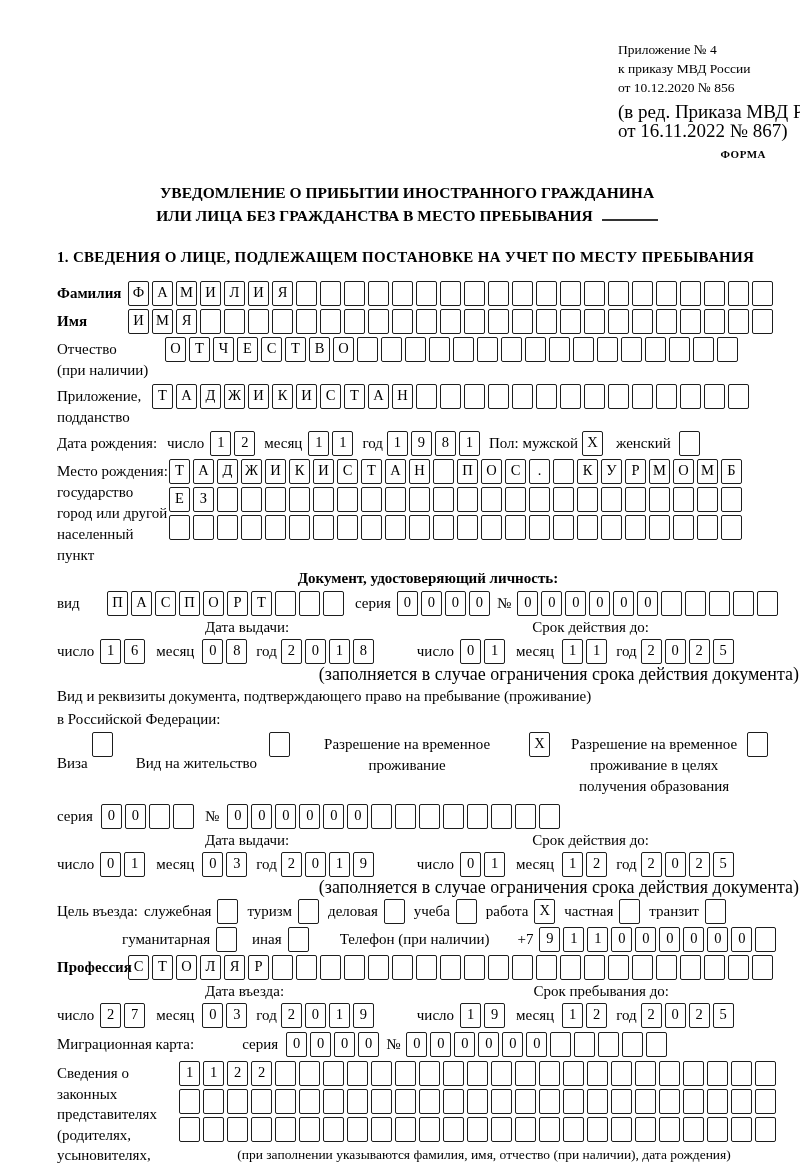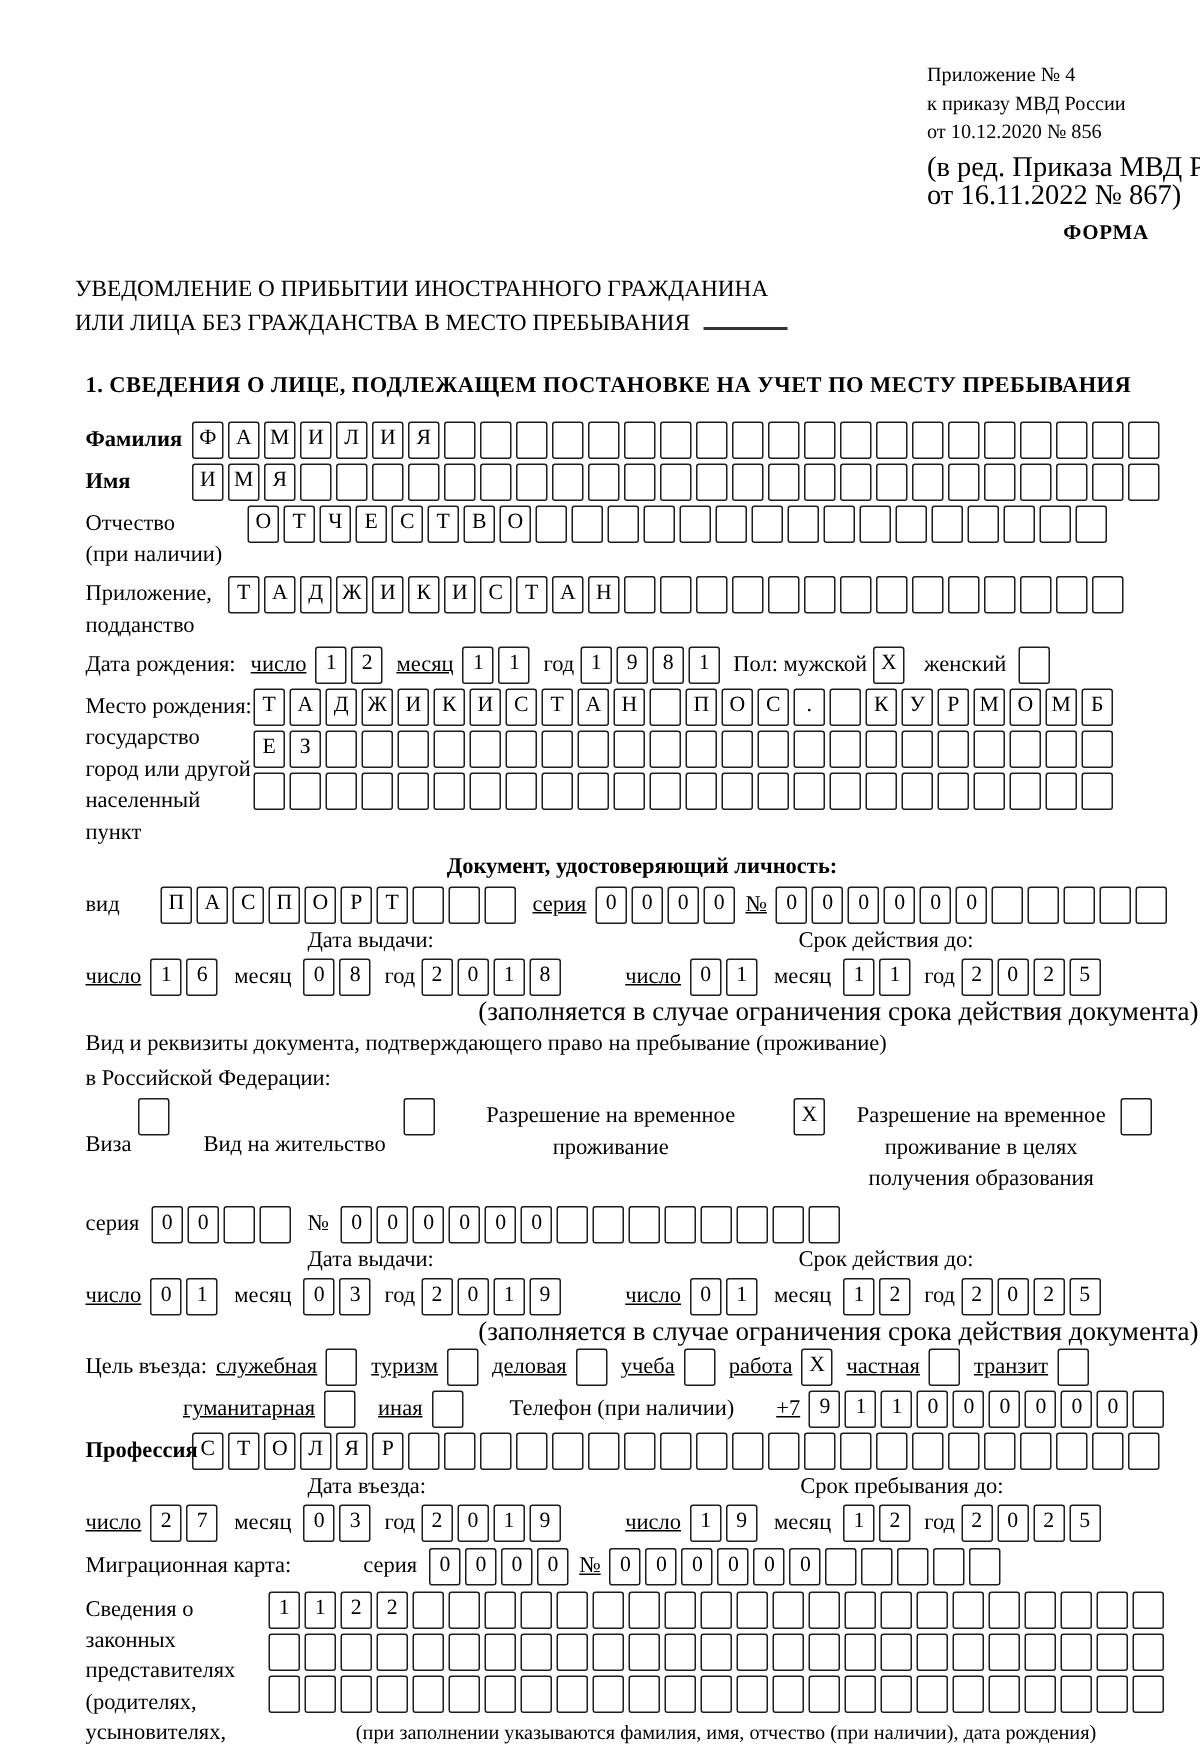--- a/index.html
+++ b/index.html
@@ -6,23 +6,23 @@
   html,body { background:#fff; }
   body {
     width:800px; height:1163px;
     font-family:"Liberation Serif","DejaVu Serif",serif;
     color:#000; font-size:15px;
   }
   .page { position:relative; width:800px; height:1163px; overflow:hidden; background:#fff; }
 
   .apx { position:absolute; top:40px; left:618px; font-size:13.5px; line-height:19px; white-space:nowrap; }
   .apx .amend { margin-top:5px; font-size:19px; }
-  .forma { position:absolute; top:148px; left:0; width:766px; text-align:right; font-weight:bold; font-size:14px; letter-spacing:0.5px; }
-
-  .title { position:absolute; top:181px; left:50px; width:714px; font-weight:normal; font-size:15.5px; line-height:23px; }
+  .forma { position:absolute; top:148px; left:0; width:766px; text-align:right; font-weight:bold; font-size:11px; letter-spacing:0.5px; }
+
+  .title { position:absolute; top:181px; left:50px; width:714px; text-align:center; font-weight:bold; font-size:15.5px; line-height:23px; }
   .titleline { display:inline-block; width:56px; height:14px; border-bottom:2.5px solid #333; margin-left:9px; }
 
   .sec1 { position:absolute; top:249px; left:57px; width:740px; font-weight:bold; font-size:15px; letter-spacing:0.3px; white-space:nowrap; }
 
   .frm { position:absolute; top:281px; left:57px; width:742px; }
 
   .row { display:flex; align-items:flex-start; margin-bottom:3px; }
   .lbl { flex:none; line-height:21px; padding-top:2px; }
   .lbl1 { flex:none; line-height:25px; }
   .w71 { width:71px;font-weight:bold; } .w108 { width:108px; } .w95 { width:95px; } .w112 { width:112px; } .w50 { width:50px; }
@@ -34,21 +34,21 @@
     border:1.7px solid #1d1d1d; border-radius:2px;
     text-align:center; font-size:14.5px; line-height:21px;
   }
   .cellstack { flex:none; }
   .cellstack .cells { margin-bottom:3px; }
 
   .t { line-height:25px; flex:none; }
   .irow { display:flex; align-items:flex-start; margin-bottom:3px; }
   .mL4{margin-left:4px;} .mL6{margin-left:6px;} .mL8{margin-left:8px;} .mL10{margin-left:10px;}
   .mL12{margin-left:12px;} .mL20{margin-left:20px;} .mL28{margin-left:28px;gap:32px;}
-  .mR4{margin-right:4px;} .mR6{margin-right:6px;text-decoration:underline;} .mR8{margin-right:8px;}
+  .mR4{margin-right:4px;} .mR6{margin-right:6px;} .mR8{margin-right:8px;}
 
   .docheading { text-align:center; font-weight:bold; margin-bottom:3px; line-height:19px; }
 
   .dhdr { display:flex; line-height:17px; margin-bottom:3px; }
   .dh1 { margin-left:148px; }
   .dh2 { margin-left:auto; margin-right:150px; white-space:nowrap; }
   .drow { display:flex; align-items:flex-start; margin-bottom:2px; }
   .dgrp { display:flex; align-items:flex-start; }
   .g2 { margin-left:20px; }
   .note { text-align:right; font-size:18px; line-height:16px; margin-bottom:4px; }

